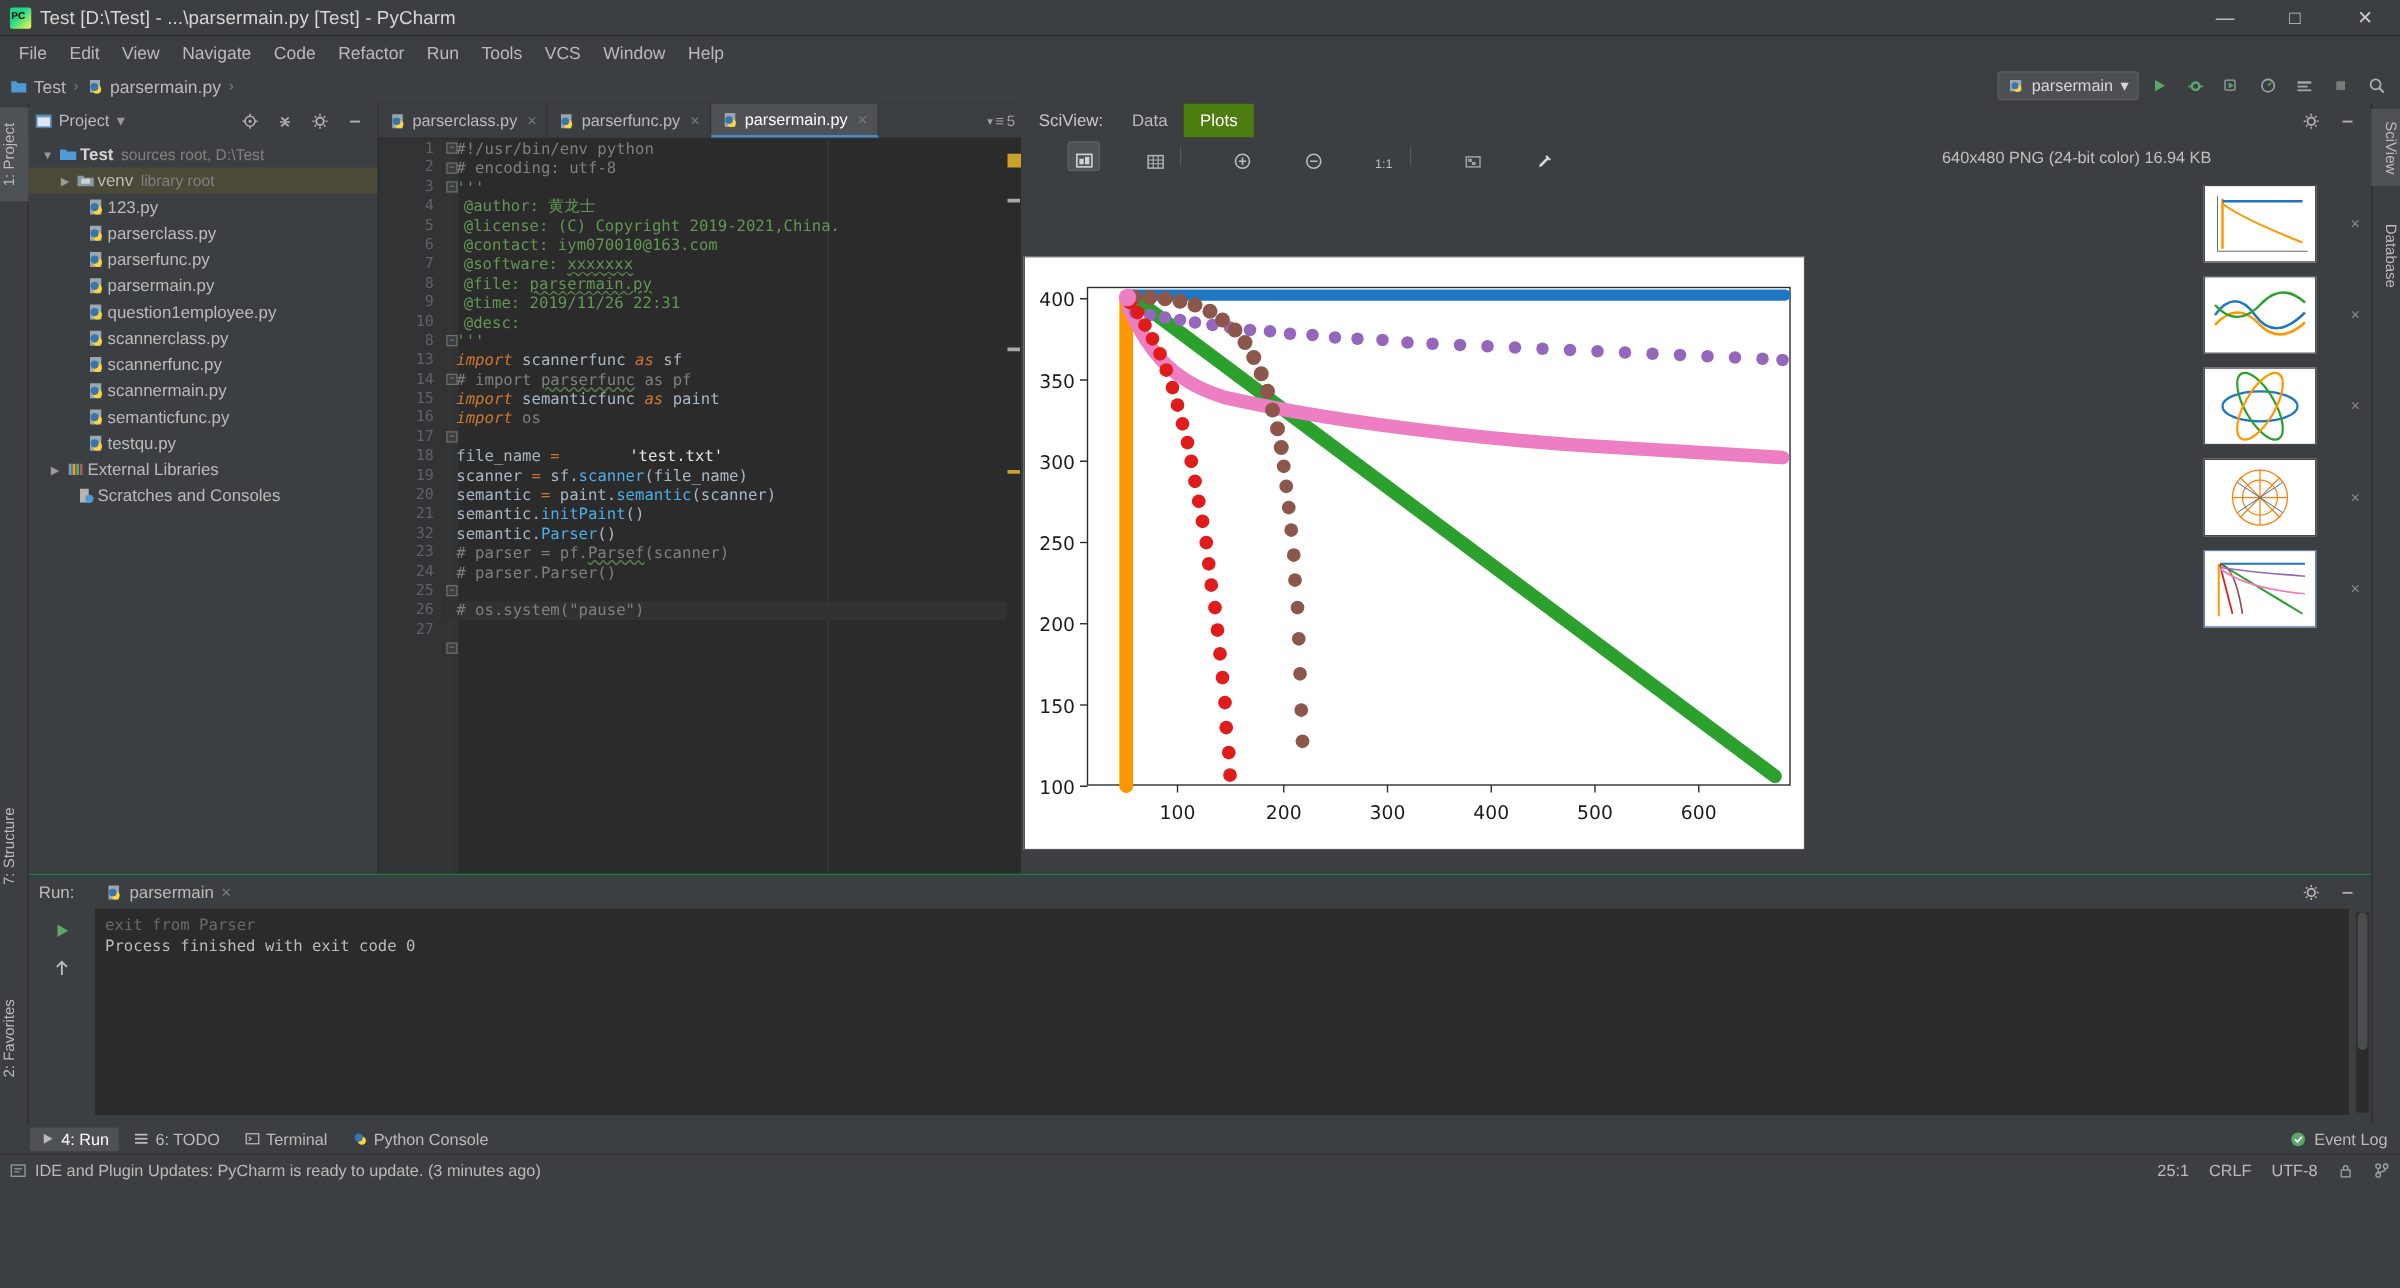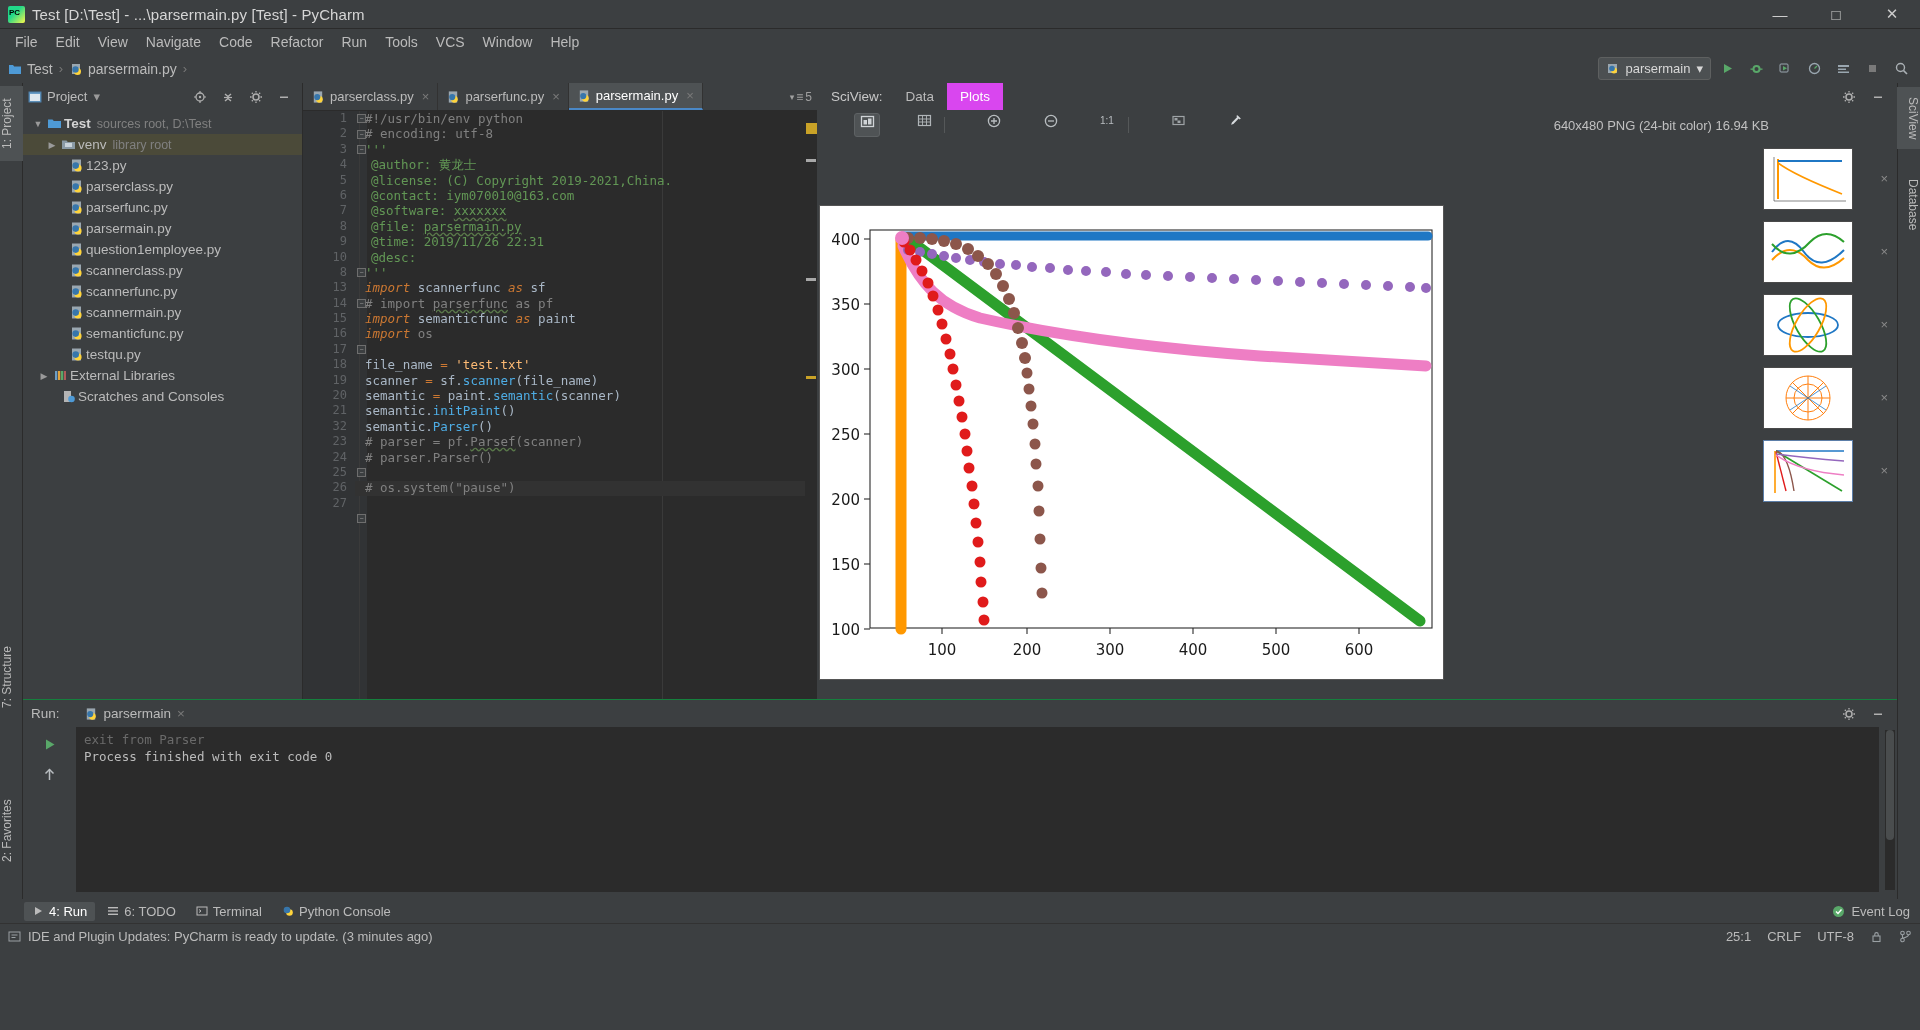--- a/index.html
+++ b/index.html
@@ -134,21 +134,21 @@
     color: #606366; font-size: 12px;
   }
   .cl .txt { position: absolute; left: 62px; }
   .cur-line-bg {
     position: absolute; left: 52px; right: 0; height: 15.4px; background: #323232;
   }
   .tok-kw { color: #cc7832; font-style: italic; }
   .tok-kw2 { color: #cc7832; }
   .tok-cmt { color: #808080; }
   .tok-doc { color: #629755; }
-  .tok-str { color: #fdba74; }
+  .tok-str { color: #e5e5e5; margin-left: 48px; }
   .tok-txt { color: #a9b7c6; }
   .tok-cyan { color: #4eade5; }
   .fold-mark {
     position: absolute; left: 54px; width: 9px; height: 9px;
     border: 1px solid #6e6e6e; color: #9a9a9a; font-size: 7px; line-height: 7px;
     text-align: center; background: #3c3f41;
   }
   .marker-bar {
     position: absolute; right: 0; top: 0; width: 12px; height: 588px; background: #2b2b2b;
   }
@@ -163,28 +163,28 @@
   .sciview-tabs {
     height: 27px; display: flex; align-items: stretch; padding-left: 4px;
     background: #3c3f41;
   }
   .sv-title {
     display: flex; align-items: center; padding: 0 10px; font-size: 13.5px; color: #c8c8c8;
   }
   .sv-tab {
     display: flex; align-items: center; padding: 0 13px; font-size: 13.5px; color: #bbbbbb;
   }
-  .sv-tab.active { background: #d946ef; color: #ffffff; }
+  .sv-tab.active { background: #4d7c0f; color: #ffffff; }
   .sv-body { position: absolute; left: 0; top: 27px; width: 1080px; height: 589px; background: #3c3f41; }
   .plot-toolbar {
     position: absolute; left: 4px; top: 0; right: 118px; height: 30px;
     display: flex; align-items: center; gap: 2px; padding-left: 4px;
   }
   .pt-btn {
-    width: 26px; height: 24px; display: inline-flex; align-items: flex-start; justify-content: center;
+    width: 26px; height: 24px; display: inline-flex; align-items: flex-end; justify-content: center;
     border-radius: 3px;
     margin-left: 29px;
   }
   .pt-btn.on { background: #4f5355; border: 1px solid #5e6264; }
   .pt-sep { width: 1px; height: 16px; background: #555859; margin: 0 5px; }
   .img-info {
     margin-left: auto; font-size: 13px; color: #c0c0c0; padding-right: 10px; white-space: nowrap;
   }
   .plot-stage {
     position: absolute; left: 2px; top: 95px; width: 625px; height: 475px;

